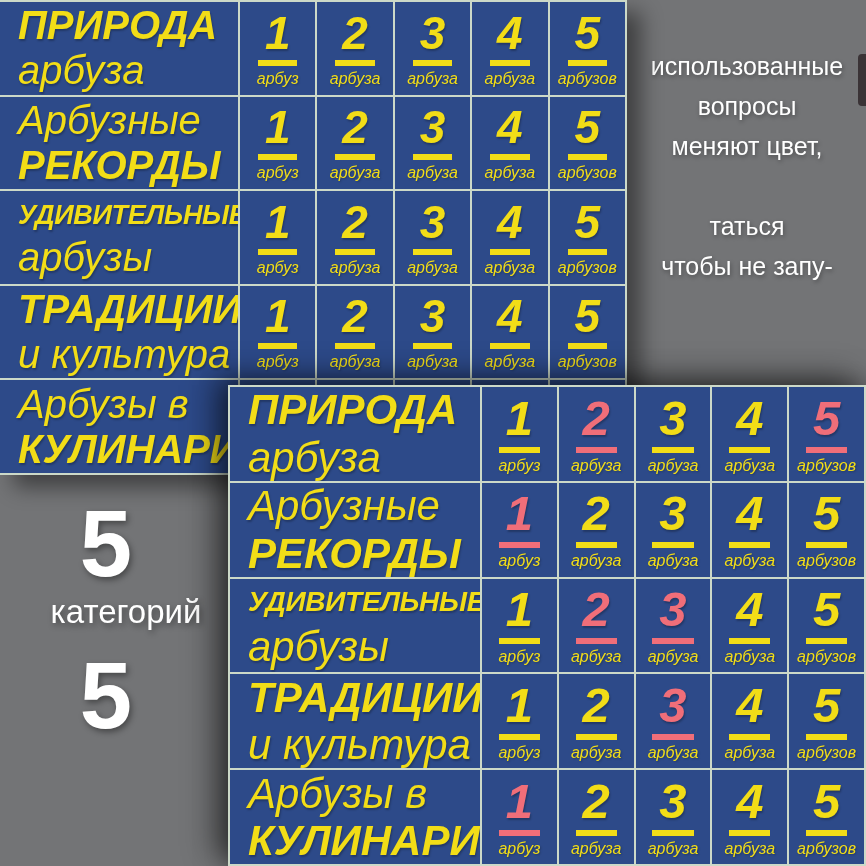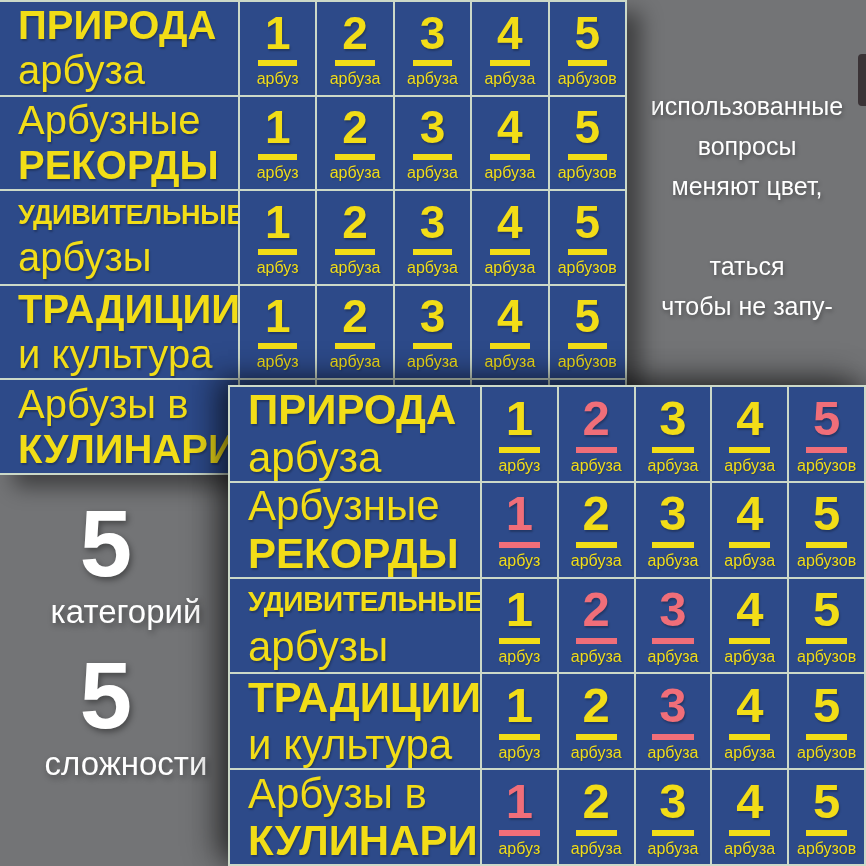--- a/index.html
+++ b/index.html
@@ -23,21 +23,21 @@
     box-shadow:14px 12px 20px rgba(0,0,0,0.45);
     z-index:1;
   }
   .board--used {
     left:228px; top:385px; width:638px; height:481px;
     grid-template-columns:250px repeat(5,1fr);
     grid-template-rows:repeat(5,1fr);
     box-shadow:0 0 24px rgba(0,0,0,0.5), -16px -10px 28px rgba(0,0,0,0.38);
     z-index:2;
   }
-  .cell { background: var(--board-blue, #2d4a89); display:flex; flex-direction:column; justify-content:center; overflow:hidden; }
+  .cell { background: var(--board-blue, #2d4a89); display:flex; flex-direction:column; justify-content:center; overflow:hidden;font-style:italic; }
   .cat-cell { align-items:flex-start; padding-left:18px; padding-right:2px; }
   .q-cell { align-items:center; cursor:pointer; }
 
   .cat-line {
     color: var(--yellow, #f2dd17); font-size:40px; line-height:1.13;
     white-space:nowrap; text-shadow:1px 2px 2px rgba(0,0,0,0.25);
   }
   .cat-line.bold { font-weight:700; }
   .cat-line.condensed { font-size:27px; letter-spacing:-0.3px; padding:5px 0; }
   .board--used .cat-line { font-size:42px; }
@@ -50,21 +50,20 @@
   }
   .board--used .num { font-size:49px; }
   .q-cell.used .num { color: var(--used-pink, #f06e79); }
   .word { color: var(--yellow, #f2dd17); font-size:16px; line-height:1.1; text-shadow:1px 1px 2px rgba(0,0,0,0.25); }
 
   
   .note {
     position:absolute; left:628px; top:46px; width:238px; text-align:center;
     color: var(--text-white, #ffffff); font-size:25px; line-height:1.6;
     text-shadow:1px 2px 4px rgba(0,0,0,0.35);
-    margin-top:40px;
   }
   .note-line { min-height:1.6em; }
 
   
   .stats {
     position:absolute; left:0; top:496px; width:212px; text-align:center;
     color: var(--text-white, #ffffff); text-shadow:2px 3px 6px rgba(0,0,0,0.4);
   }
   .stat-num { font-size:94px; font-weight:700; line-height:1.02; }
   .stat-label { font-size:33px; line-height:1.22;margin-left:40px; }
@@ -88,21 +87,20 @@
       <div class="note-line"></div>
       <div class="note-line">таться</div>
       <div class="note-line">чтобы не запу-</div>
     </div>
 
   <div class="stats">
     <div class="stat-num">5</div>
     <div class="stat-label">категорий</div>
     <div class="stat-gap"></div>
     <div class="stat-num">5</div>
-    <div class="stat-label">сложности</div>
   </div>
 
   <div class="board board--initial">
       <div class="cell cat-cell">
         <div class="cat-line bold">ПРИРОДА</div>
         <div class="cat-line">арбуза</div>
       </div>
       <div class="cell q-cell">
         <div class="num">1</div>
         <div class="word">арбуз</div>

